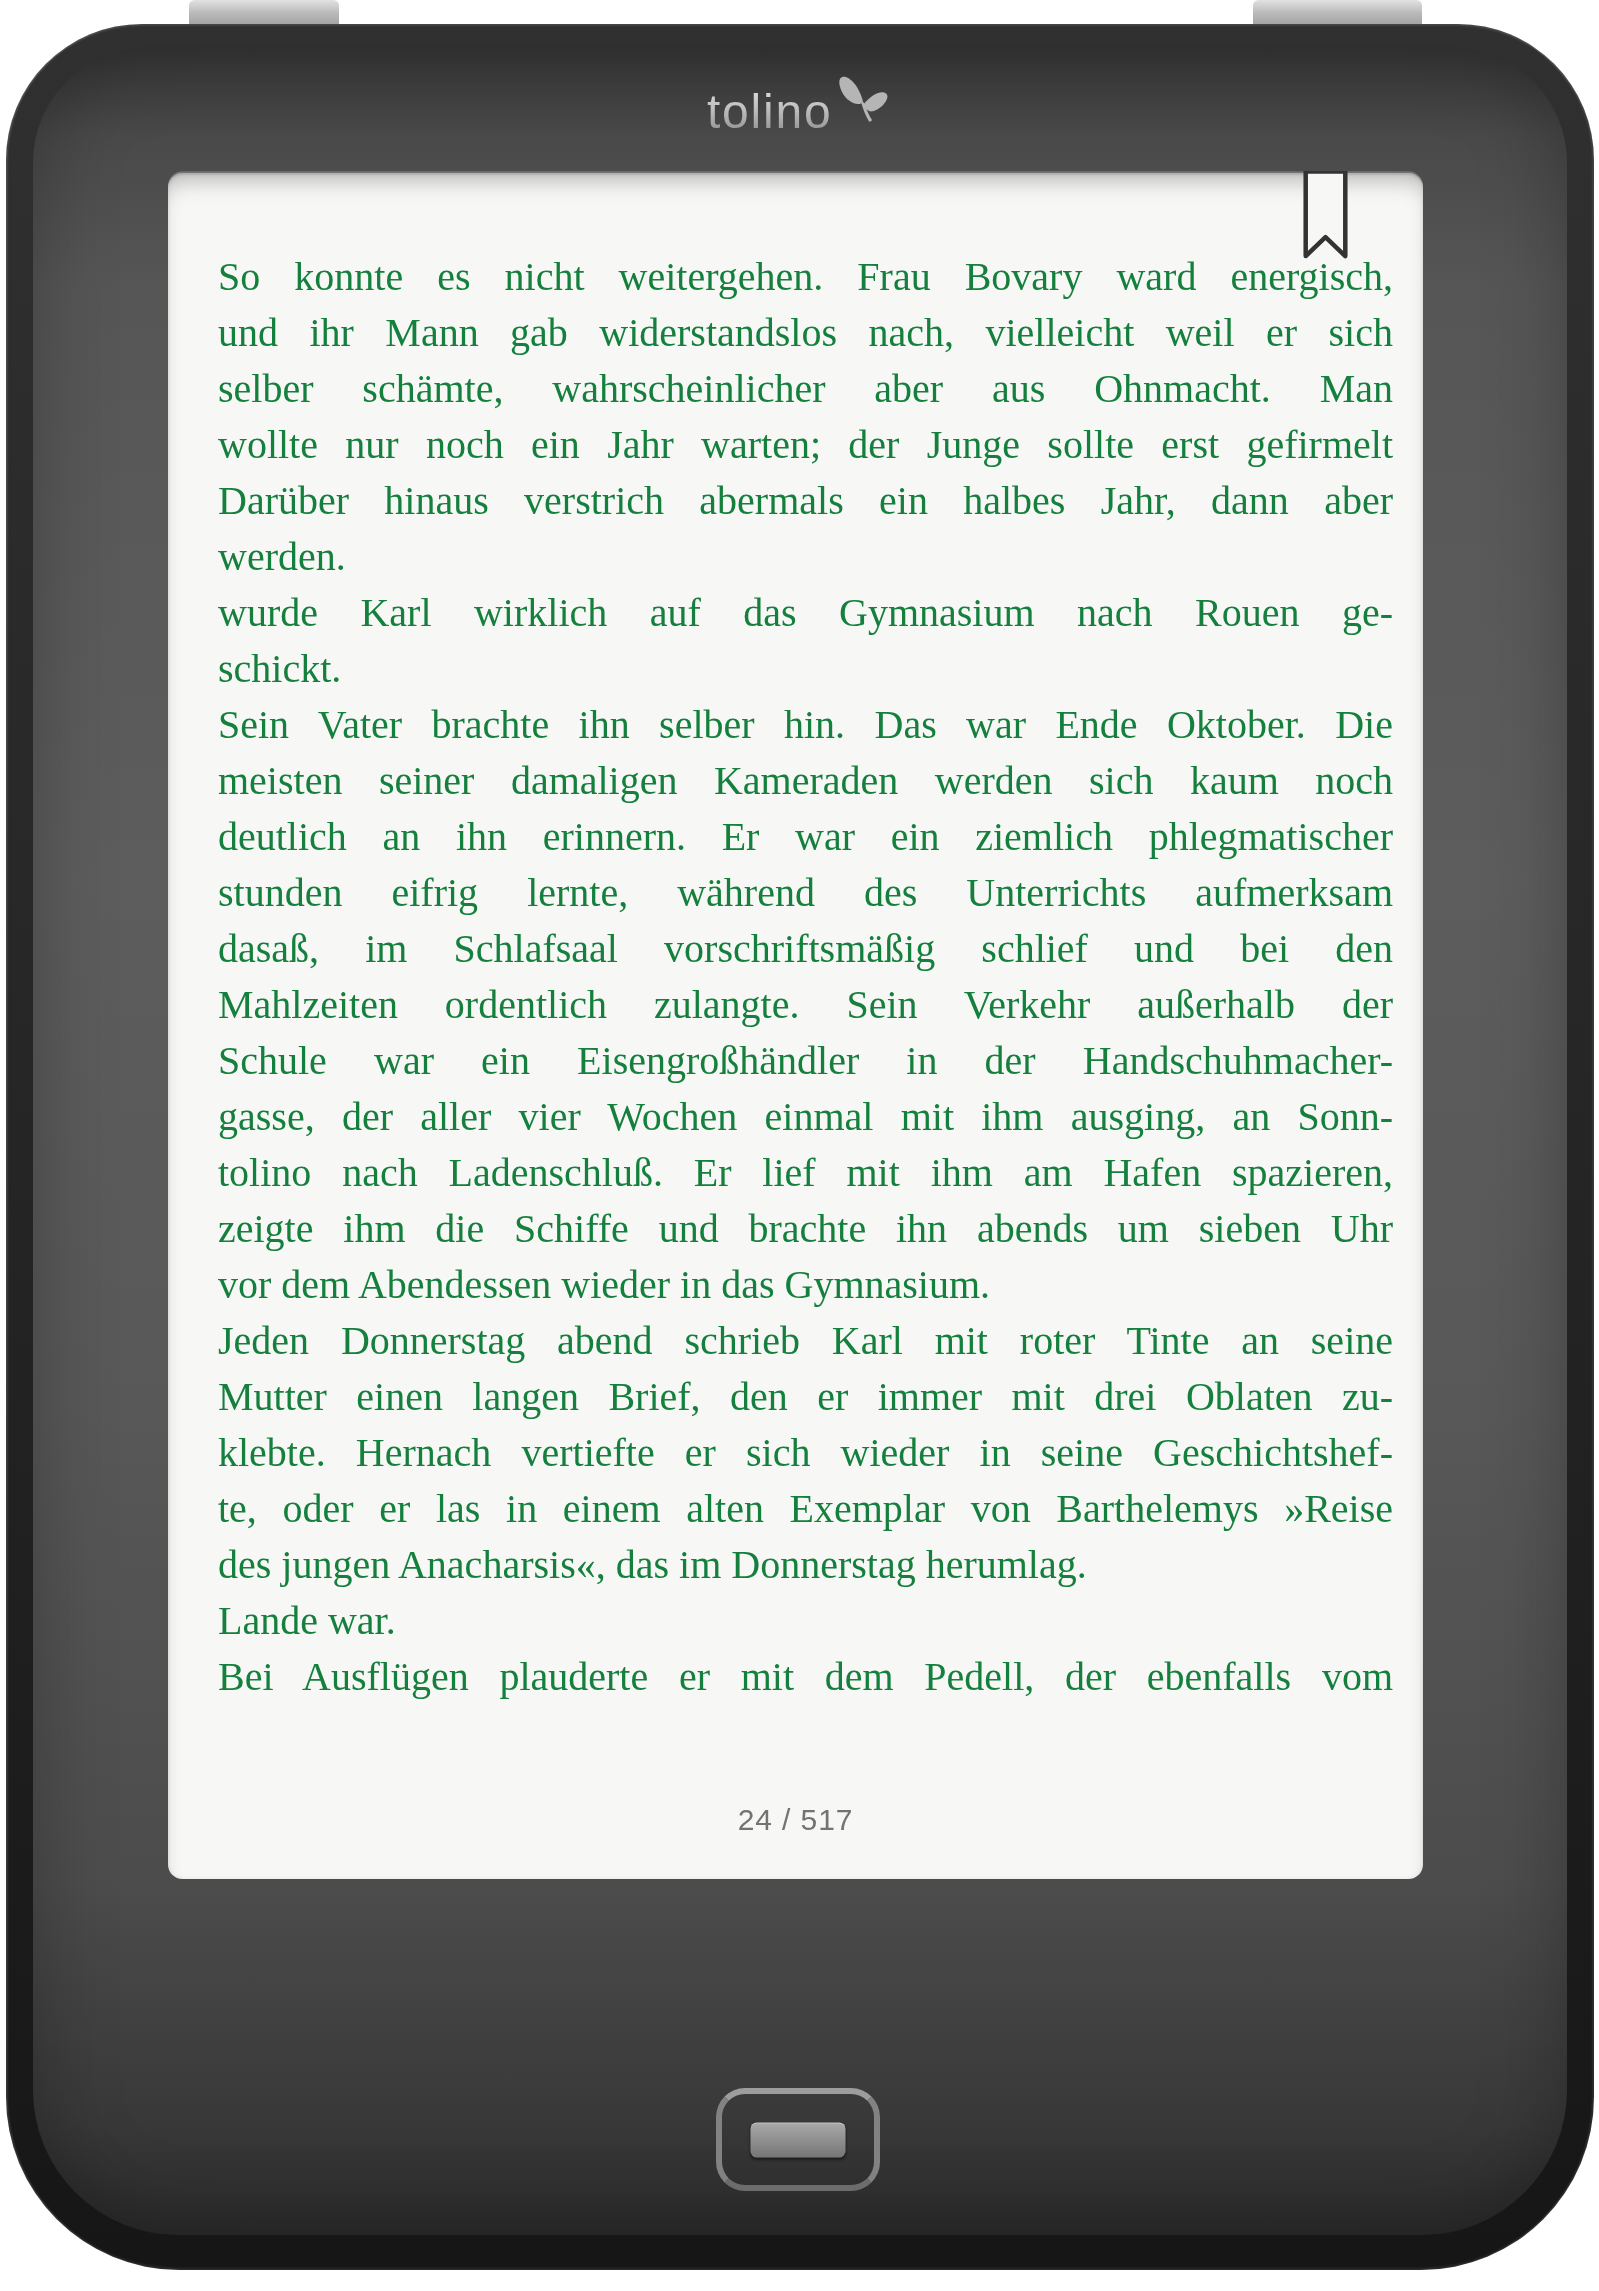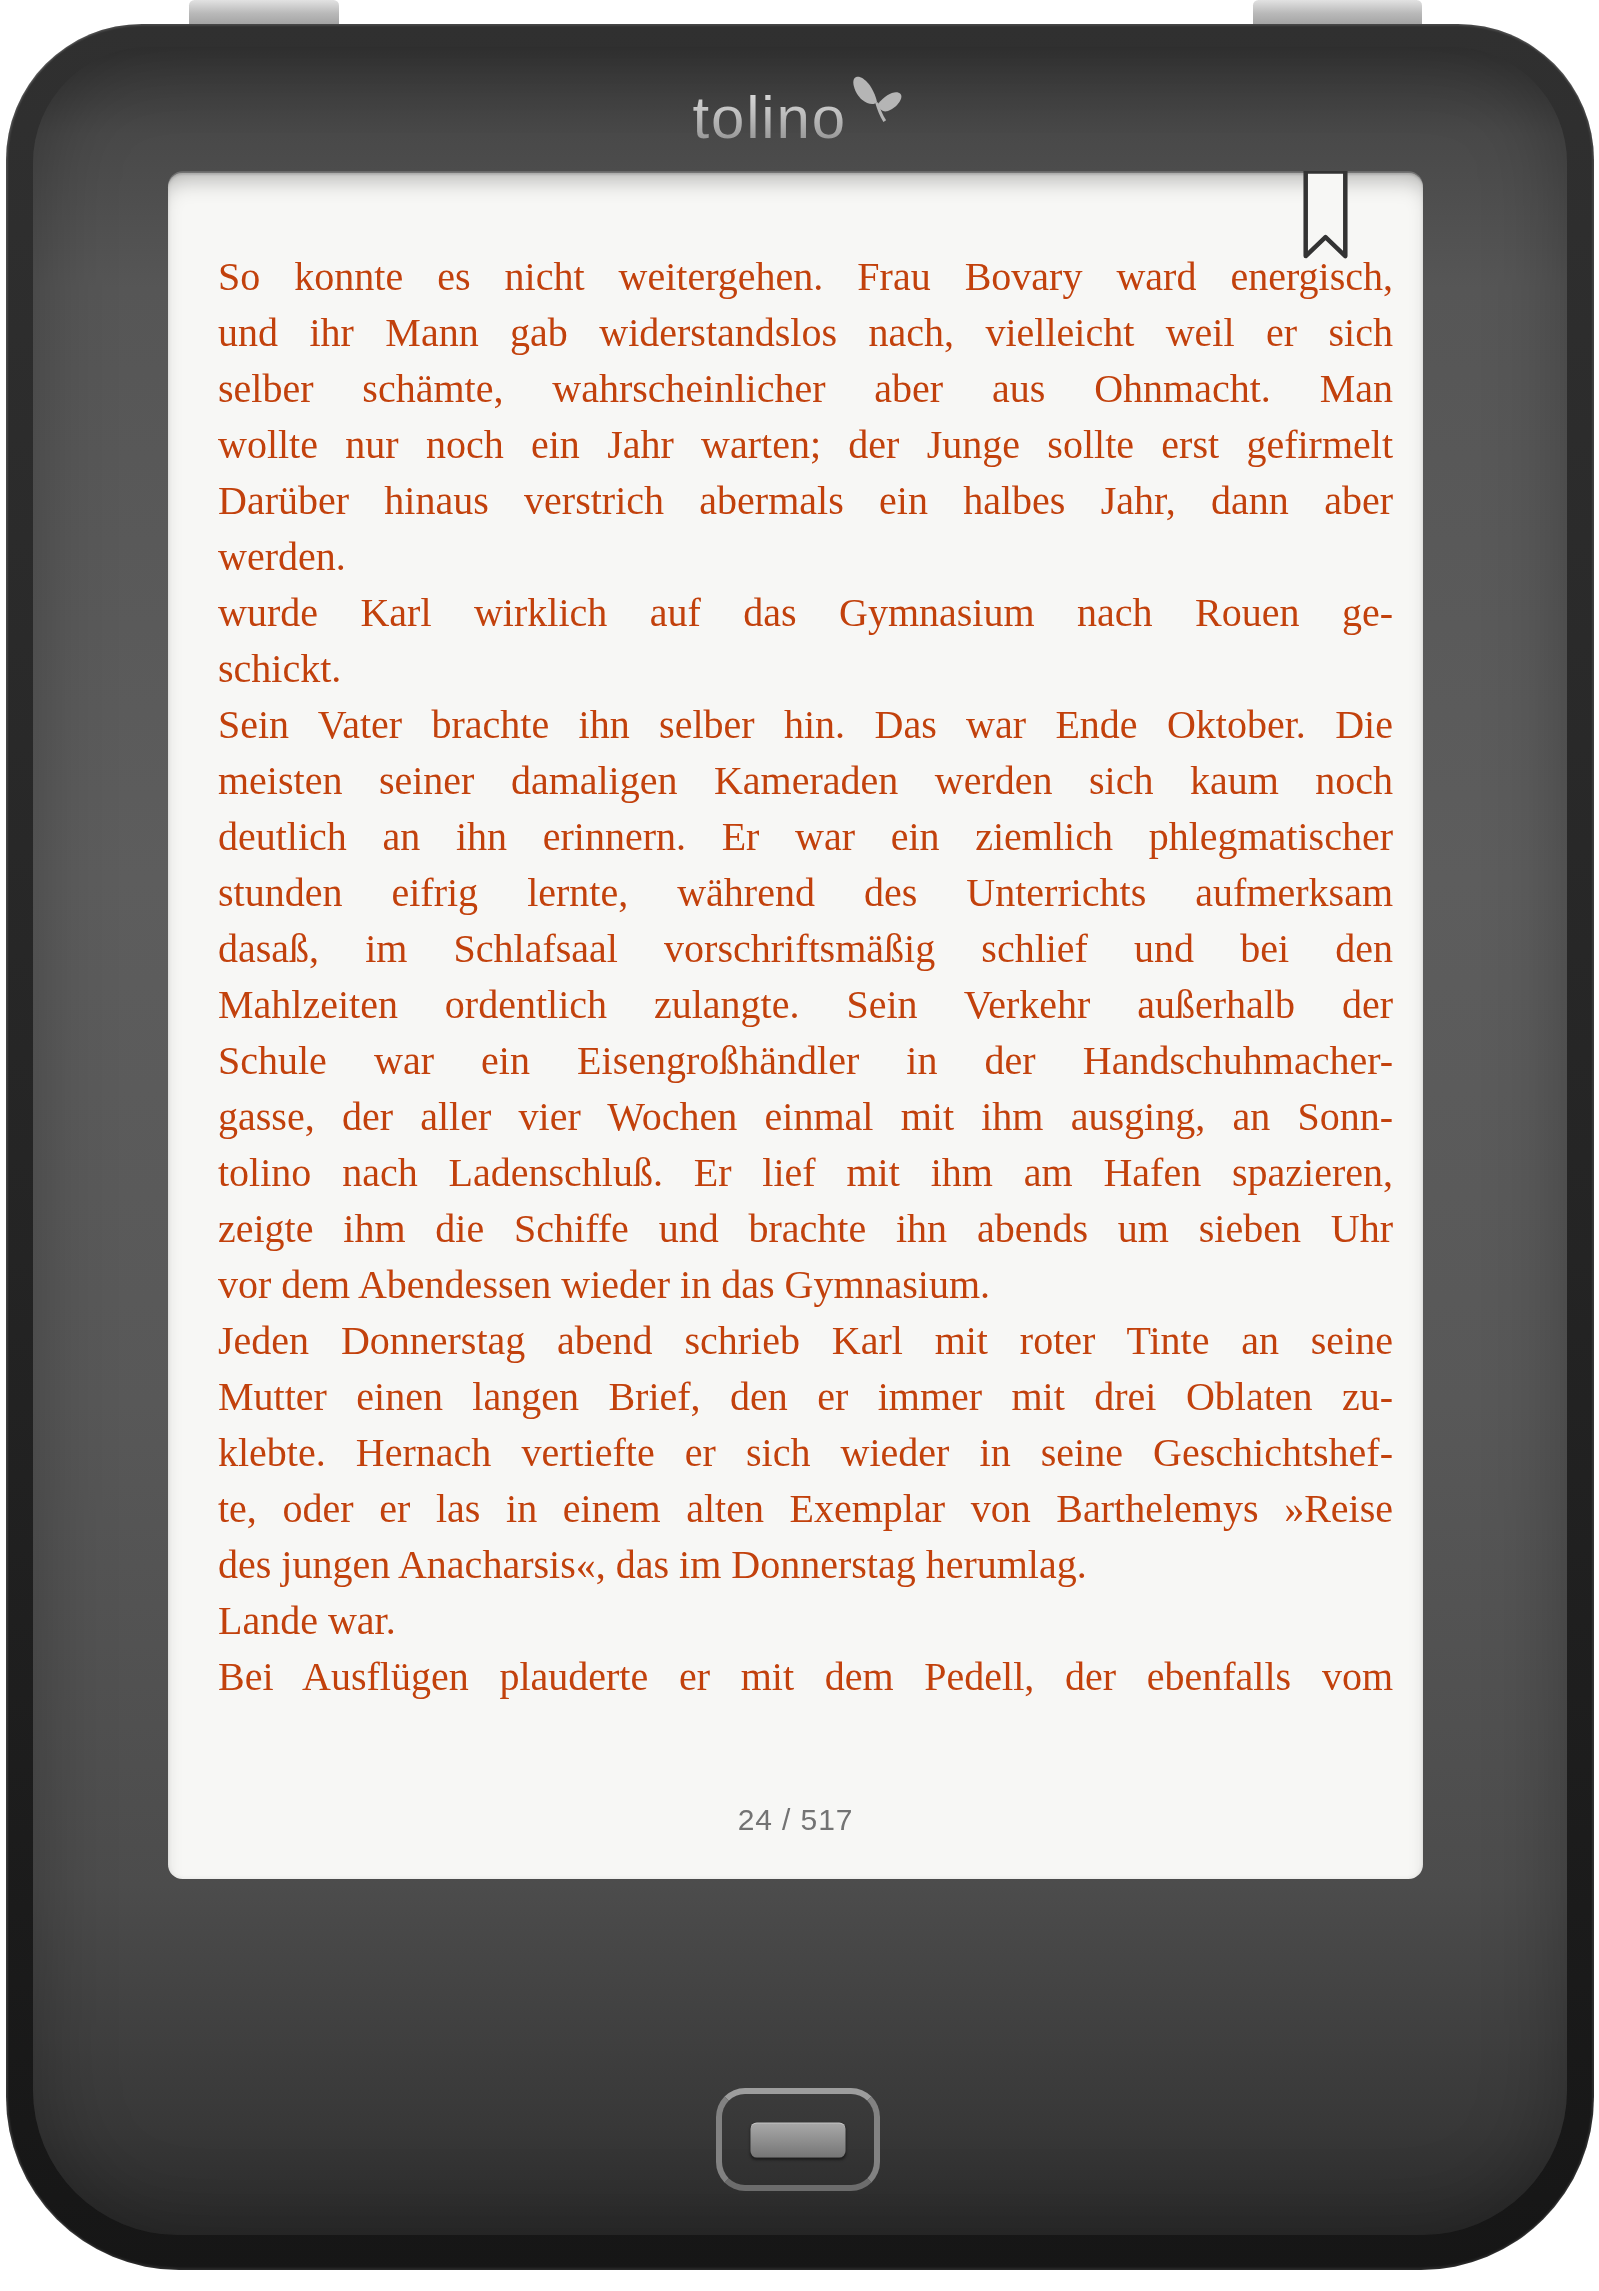--- a/index.html
+++ b/index.html
@@ -42,21 +42,21 @@
   }
 
   
   .logo{
     position:absolute;top:64px;left:0;width:100%;
     display:flex;justify-content:center;align-items:flex-start;
     z-index:3;
   }
   .logo-text{
     font-family:"Liberation Sans", sans-serif;
-    font-size:60px;font-weight:400;letter-spacing:1.8px;
+    font-size:48px;font-weight:400;letter-spacing:1.8px;
     background:linear-gradient(180deg,#dedede 0%,#bdbdbd 45%,#8c8c8c 100%);
     -webkit-background-clip:text;background-clip:text;
     -webkit-text-fill-color:transparent;color:#c0c0c0;
     line-height:1;
   }
   .butterfly{margin-left:3.6px;margin-top:-14.5px;}
 
   
   .screen{
     position:absolute;left:168px;top:173px;width:1255px;height:1706px;
@@ -71,21 +71,21 @@
   }
   
   .bookmark{
     position:absolute;left:1135px;top:-1.8px;
     width:45px;height:91px;
   }
   
   .book-text{
     position:absolute;left:50px;top:76px;width:1175px;
     font-family:"Liberation Serif","DejaVu Serif",serif;
-    font-size:40px;line-height:56px;color:#c2410c;
+    font-size:40px;line-height:56px;color:#15803d;
   }
   .tline{white-space:nowrap;overflow:hidden;text-align:left;}
   .tline.just{white-space:normal;text-align:justify;text-align-last:justify;}
   .page-indicator{
     position:absolute;bottom:42px;left:0;width:100%;
     text-align:center;
     font-family:"Liberation Sans", sans-serif;
     font-size:30px;letter-spacing:0.9px;color:#737373;
   }
 

